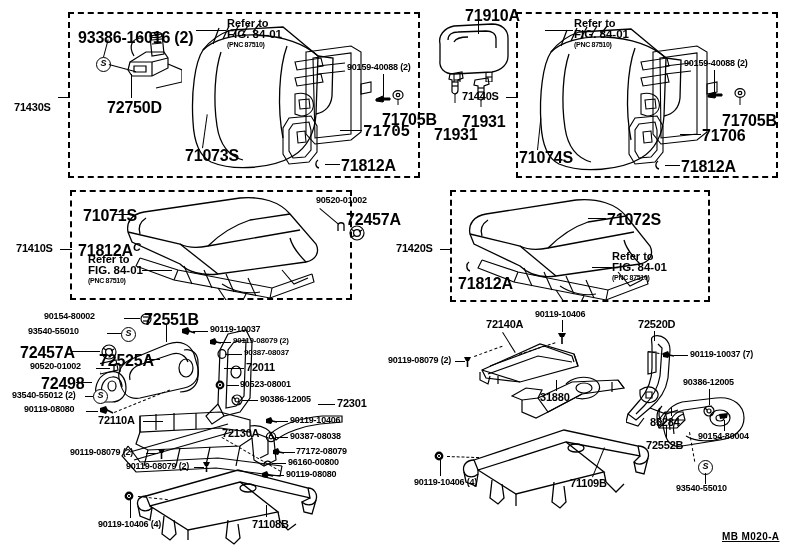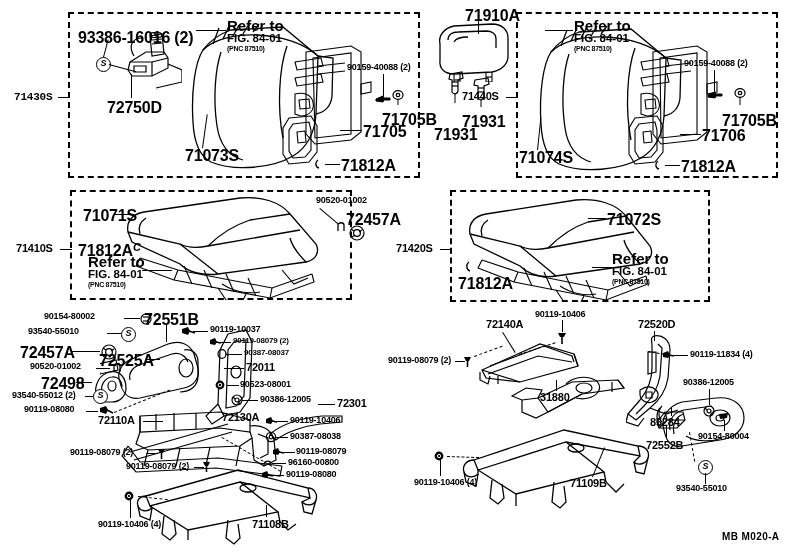--- a/index.html
+++ b/index.html
@@ -8,57 +8,57 @@
   #sheet{position:relative;width:810px;height:560px;background:#fff;}
 
   
   .lbl{position:absolute;font-weight:bold;white-space:nowrap;
        letter-spacing:-0.2px;line-height:1.05;}
   .lbl.s11{font-size:11px;}
   .lbl.s10{font-size:16px;}
   .lbl.s9{font-size:9px;}
   .lbl.s8{font-size:8px;}
   .refer{position:absolute;font-weight:bold;line-height:1.0;white-space:nowrap;}
-  .refer .r1{font-size:15px;}
+  .refer .r1{font-size:11px;}
   .refer .r2{font-size:11.5px;}
   .refer .r3{font-size:7px;letter-spacing:-0.3px;}
 
   .dashbox{position:absolute;border:2px dashed #000;box-sizing:border-box;}
   .ln{position:absolute;background:#000;}
   .hl{height:1px;}
   .vl{width:1px;}
   .dln{position:absolute;border-top:1px dashed #000;height:0;
        transform-origin:0 0;}
   .sln{position:absolute;background:#000;height:1px;transform-origin:0 0;}
 
   .scirc{position:absolute;width:13px;height:13px;border:1.6px solid #000;
          border-radius:50%;font-size:9px;font-weight:bold;text-align:center;
          line-height:11px;font-style:italic;background:#fff;}
   .ccirc{position:absolute;font-size:11px;font-weight:bold;font-style:italic;}
 
   .art{position:absolute;}
   .art svg{display:block;}
-  .footer{position:absolute;font-size:10px;font-weight:bold;letter-spacing:0.4px;}
+  .footer{position:absolute;font-size:10px;font-weight:bold;letter-spacing:0.4px;text-decoration:underline;}
 </style>
 </head>
 <body>
 
 <div id="sheet">
 
   <div class="dashbox" style="left:68px;top:12px;width:352px;height:166px;"></div>
   <div class="dashbox" style="left:516px;top:12px;width:262px;height:166px;"></div>
   <div class="dashbox" style="left:70px;top:190px;width:282px;height:110px;"></div>
   <div class="dashbox" style="left:450px;top:190px;width:260px;height:112px;"></div>
 
   <div class="ln hl" style="left:58px;top:97px;width:12px;"></div>
   <div class="ln hl" style="left:506px;top:97px;width:12px;"></div>
   <div class="ln hl" style="left:60px;top:249px;width:12px;"></div>
   <div class="ln hl" style="left:440px;top:249px;width:12px;"></div>
 
-  <div class="lbl s11" style="left:14px;top:92px;font-family:Liberation Mono, monospace;">71430S</div>
+  <div class="lbl s11" style="left:14px;top:102px;">71430S</div>
   <div class="lbl s11" style="left:462px;top:91px;">71440S</div>
   <div class="lbl s11" style="left:16px;top:243px;">71410S</div>
   <div class="lbl s11" style="left:396px;top:243px;">71420S</div>
 
   <div class="art" style="left:175px;top:22px;">
     <svg width="230" height="150" viewBox="0 0 230 150">
       <g fill="none" stroke="#000" stroke-width="1.3">
 
         <path d="M28 28 C20 40 16 70 18 100 C19 120 24 134 36 140
                  C60 150 98 146 118 134 C132 126 140 110 141 92
@@ -153,21 +153,21 @@
   <div class="art" style="left:391px;top:90px;">
     <svg width="14" height="16" viewBox="0 0 14 16">
         <g fill="none" stroke="#000" stroke-width="1.2">
       <ellipse cx="7" cy="5" rx="5" ry="4.4"></ellipse>
           <ellipse cx="7" cy="5" rx="1.8" ry="1.6"></ellipse>
     </g>
         <path d="M7 9 L7 15" stroke="#000" stroke-width="1"></path>
       </svg>
   </div>
 
-  <div class="lbl s10" style="left:363px;top:124px;">71705</div>
+  <div class="lbl s10" style="left:363px;top:124px;font-family:Liberation Mono, monospace;">71705</div>
   <div class="ln hl" style="left:340px;top:130px;width:22px;"></div>
 
   <div class="lbl s10" style="left:341px;top:158px;">71812A</div>
   <div class="ln hl" style="left:325px;top:164px;width:15px;"></div>
   <div class="art" style="left:315px;top:158px;">
     <svg width="10" height="12" viewBox="0 0 10 12">
         <path d="M3 2 C0 4 0 9 4 10" fill="none" stroke="#000" stroke-width="1.3"></path>
       </svg>
   </div>
 
@@ -628,21 +628,21 @@
   <div class="ln hl" style="left:276px;top:437px;width:12px;"></div>
   <div class="art" style="left:264px;top:430px;">
     <svg width="14" height="14" viewBox="0 0 14 14">
         <g fill="none" stroke="#000" stroke-width="1.2">
       <circle cx="7" cy="7" r="4.6"></circle>
           <circle cx="7" cy="7" r="1.8"></circle>
         </g>
       </svg>
   </div>
 
-  <div class="lbl s9" style="left:296px;top:447px;">90119-08079</div>
+  <div class="lbl s9" style="left:296px;top:447px;">77172-08079</div>
   <div class="ln hl" style="left:283px;top:452px;width:12px;"></div>
   <div class="art" style="left:271px;top:446px;">
     <svg width="14" height="13" viewBox="0 0 14 13">
         <g fill="#000">
           <path d="M2 4 L7 2 L9 6 L7 9 L2 8 Z"></path>
         </g>
       <path d="M8 6 L13 7" stroke="#000" stroke-width="1.3"></path>
       </svg>
   </div>
 
@@ -680,21 +680,21 @@
   <div class="ln hl" style="left:194px;top:467px;width:10px;"></div>
   <div class="art" style="left:201px;top:458px;">
     <svg width="12" height="16" viewBox="0 0 12 16">
         <g fill="#000">
           <path d="M2 4 L9 4 L7 8 L4 8 Z"></path>
         </g>
       <path d="M5.5 8 L5.5 14" stroke="#000" stroke-width="1.6"></path>
       </svg>
   </div>
 
-  <div class="lbl s11" style="left:222px;top:412px;">72130A</div>
+  <div class="lbl s11" style="left:222px;top:428px;">72130A</div>
   <div class="dln" style="left:222px;top:437px;width:68px;transform:rotate(30deg);"></div>
 
   <div class="lbl s9" style="left:98px;top:520px;">90119-10406 (4)</div>
   <div class="ln vl" style="left:130px;top:500px;height:18px;"></div>
   <div class="art" style="left:123px;top:490px;">
     <svg width="14" height="13" viewBox="0 0 14 13">
         <g fill="#000">
           <circle cx="6" cy="6" r="4.4"></circle>
         </g>
       <g fill="none" stroke="#fff" stroke-width="1">
@@ -825,21 +825,21 @@
 
   <div class="lbl s11" style="left:540px;top:392px;">31880</div>
   <div class="ln vl" style="left:556px;top:380px;height:11px;"></div>
 
   <div class="lbl s11" style="left:650px;top:417px;">85284</div>
   <div class="ln vl" style="left:671px;top:407px;height:9px;"></div>
 
   <div class="lbl s11" style="left:638px;top:319px;">72520D</div>
   <div class="ln vl" style="left:654px;top:331px;height:10px;"></div>
 
-  <div class="lbl s9" style="left:690px;top:350px;">90119-11834 (4)</div>
+  <div class="lbl s9" style="left:690px;top:350px;">90119-10037 (7)</div>
   <div class="ln hl" style="left:674px;top:355px;width:14px;"></div>
   <div class="art" style="left:661px;top:349px;">
     <svg width="14" height="13" viewBox="0 0 14 13">
         <g fill="#000">
           <path d="M2 4 L7 2 L9 6 L7 9 L2 8 Z"></path>
         </g>
       <path d="M8 6 L13 7" stroke="#000" stroke-width="1.3"></path>
       </svg>
   </div>
   <div class="dln" style="left:648px;top:351px;width:16px;transform:rotate(10deg);"></div>

